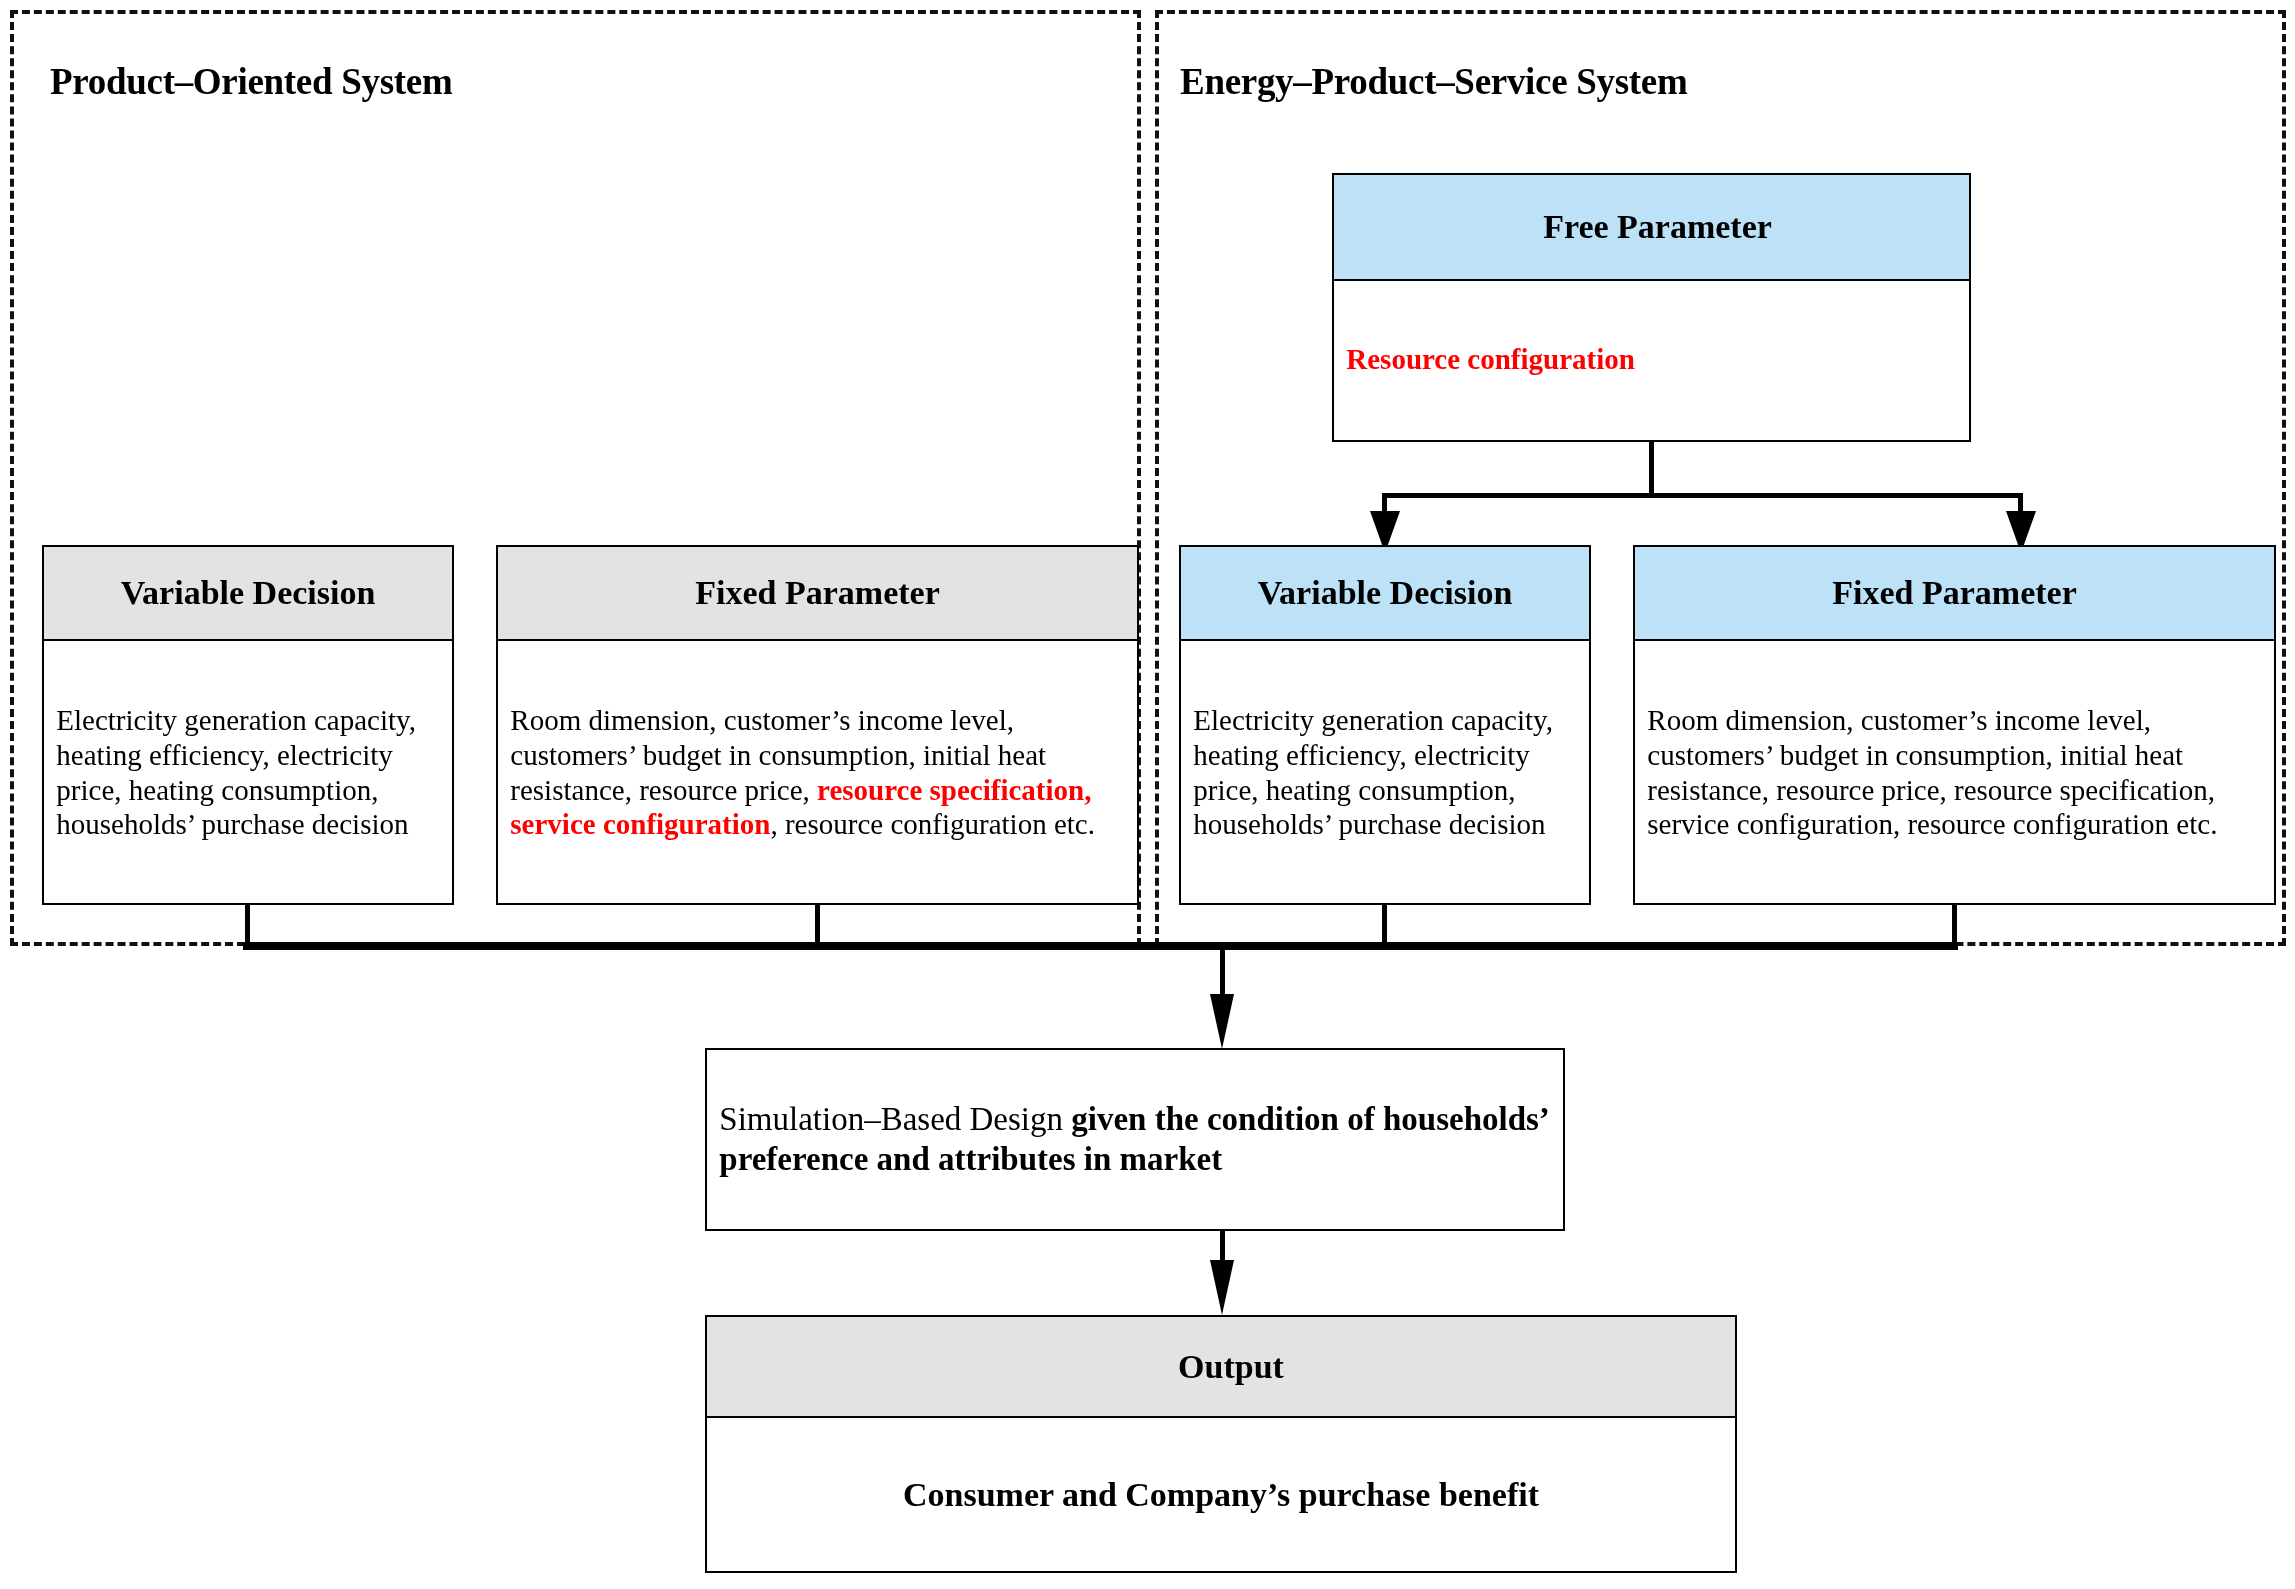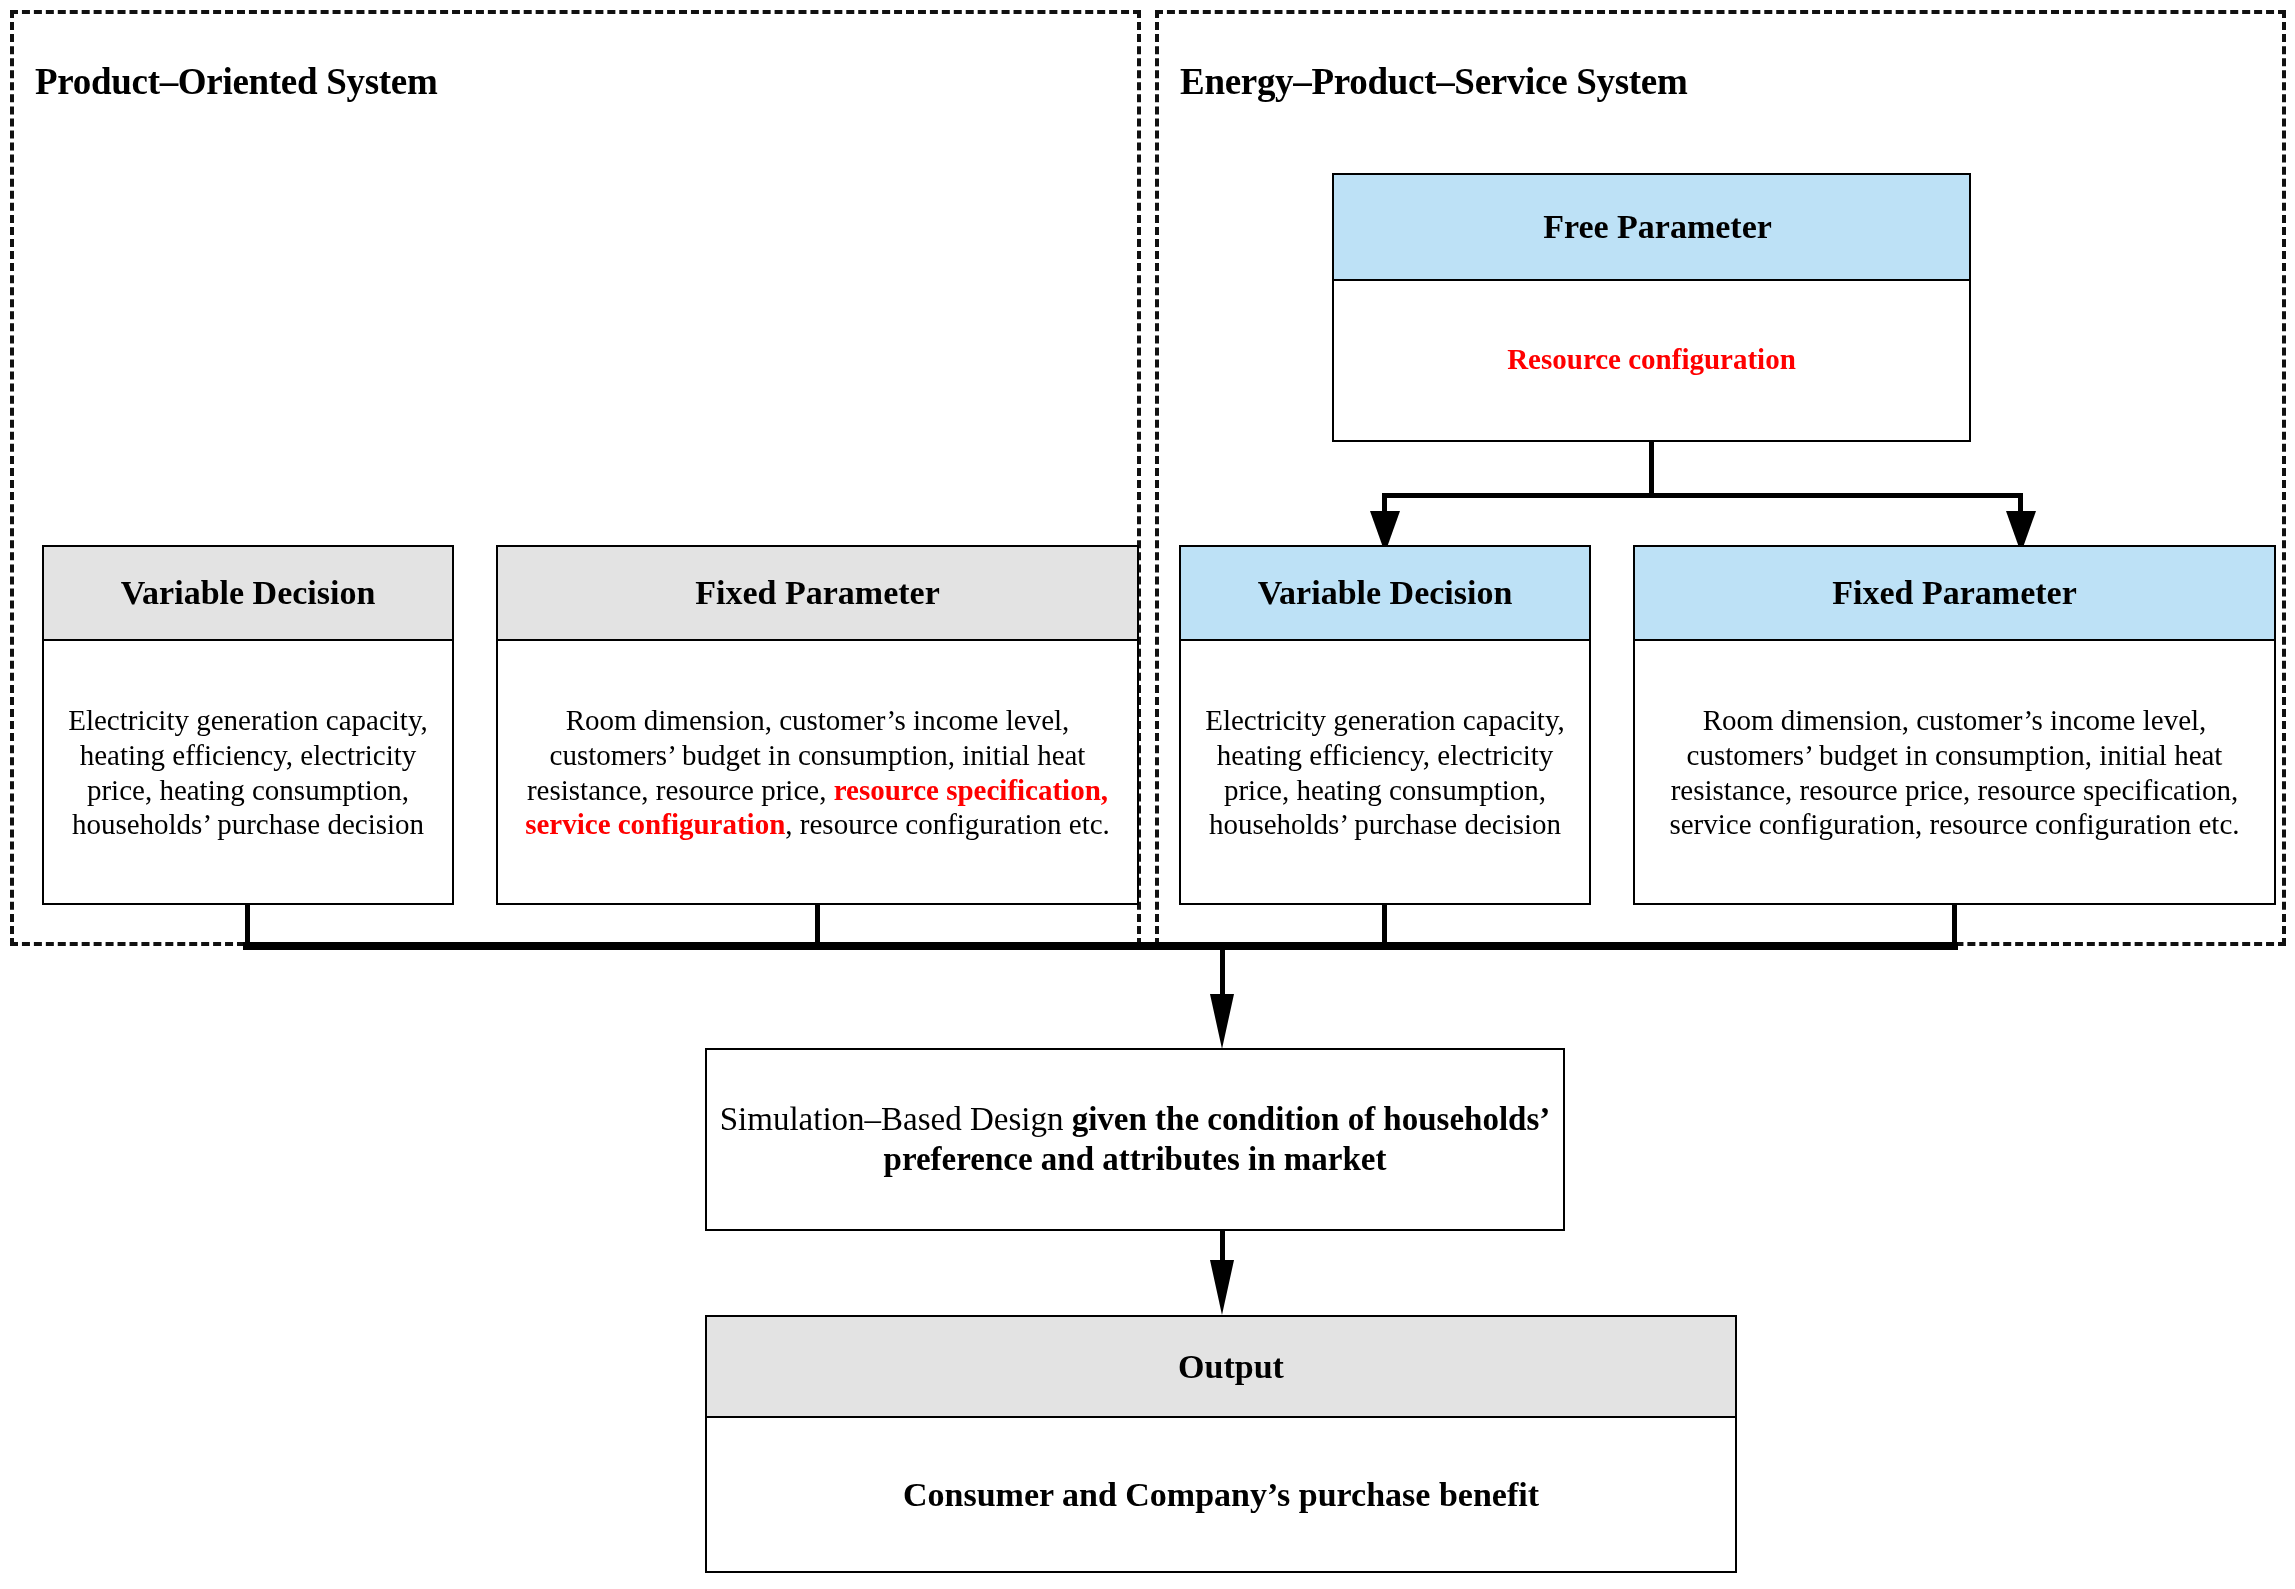--- a/index.html
+++ b/index.html
@@ -53,21 +53,21 @@
     letter-spacing: 0px;
   }
   .card-head.gray  { background: #e3e3e3; }
   .card-head.blue  { background: #bde1f6; }
 
   .card-body {
     box-sizing: border-box;
     display: flex;
     align-items: center;
     justify-content: center;
-    text-align: center;
+    text-align: left;
     padding: 6.8px 12.3px;
     font-size: 29px;
     line-height: 1.2;
     color: #000000;
   }
   .card-body .inner { width: 100%; }
   .red { color: #ff0000; font-weight: bold; }
   .bold { font-weight: bold; }
 
   
@@ -95,21 +95,21 @@
     border-right-width: 12.3px;
     border-top-width: 55px;
   }
 </style>
 </head>
 <body>
 
 <div id="canvas">
 
   <div class="panel" style="left:9.5px; top:9.5px; width:1131px; height:936px;"></div>
-  <div class="panel-title" style="left:35px; top:60px;">Product–Oriented System</div>
+  <div class="panel-title" style="left:50px; top:60px;">Product–Oriented System</div>
 
   <div class="panel" style="left:1155px; top:9.5px; width:1131px; height:936px;"></div>
   <div class="panel-title" style="left:1180px; top:60px;">Energy–Product–Service System</div>
 
   <div class="card" style="left:1332px; top:173px; width:639px; height:269px;">
     <div class="card-head blue" style="height:106px;padding-left:12px;">Free Parameter</div>
     <div class="card-body" style="height:157px;">
       <div class="inner">
         <div class="red">Resource configuration</div>
       </div>

